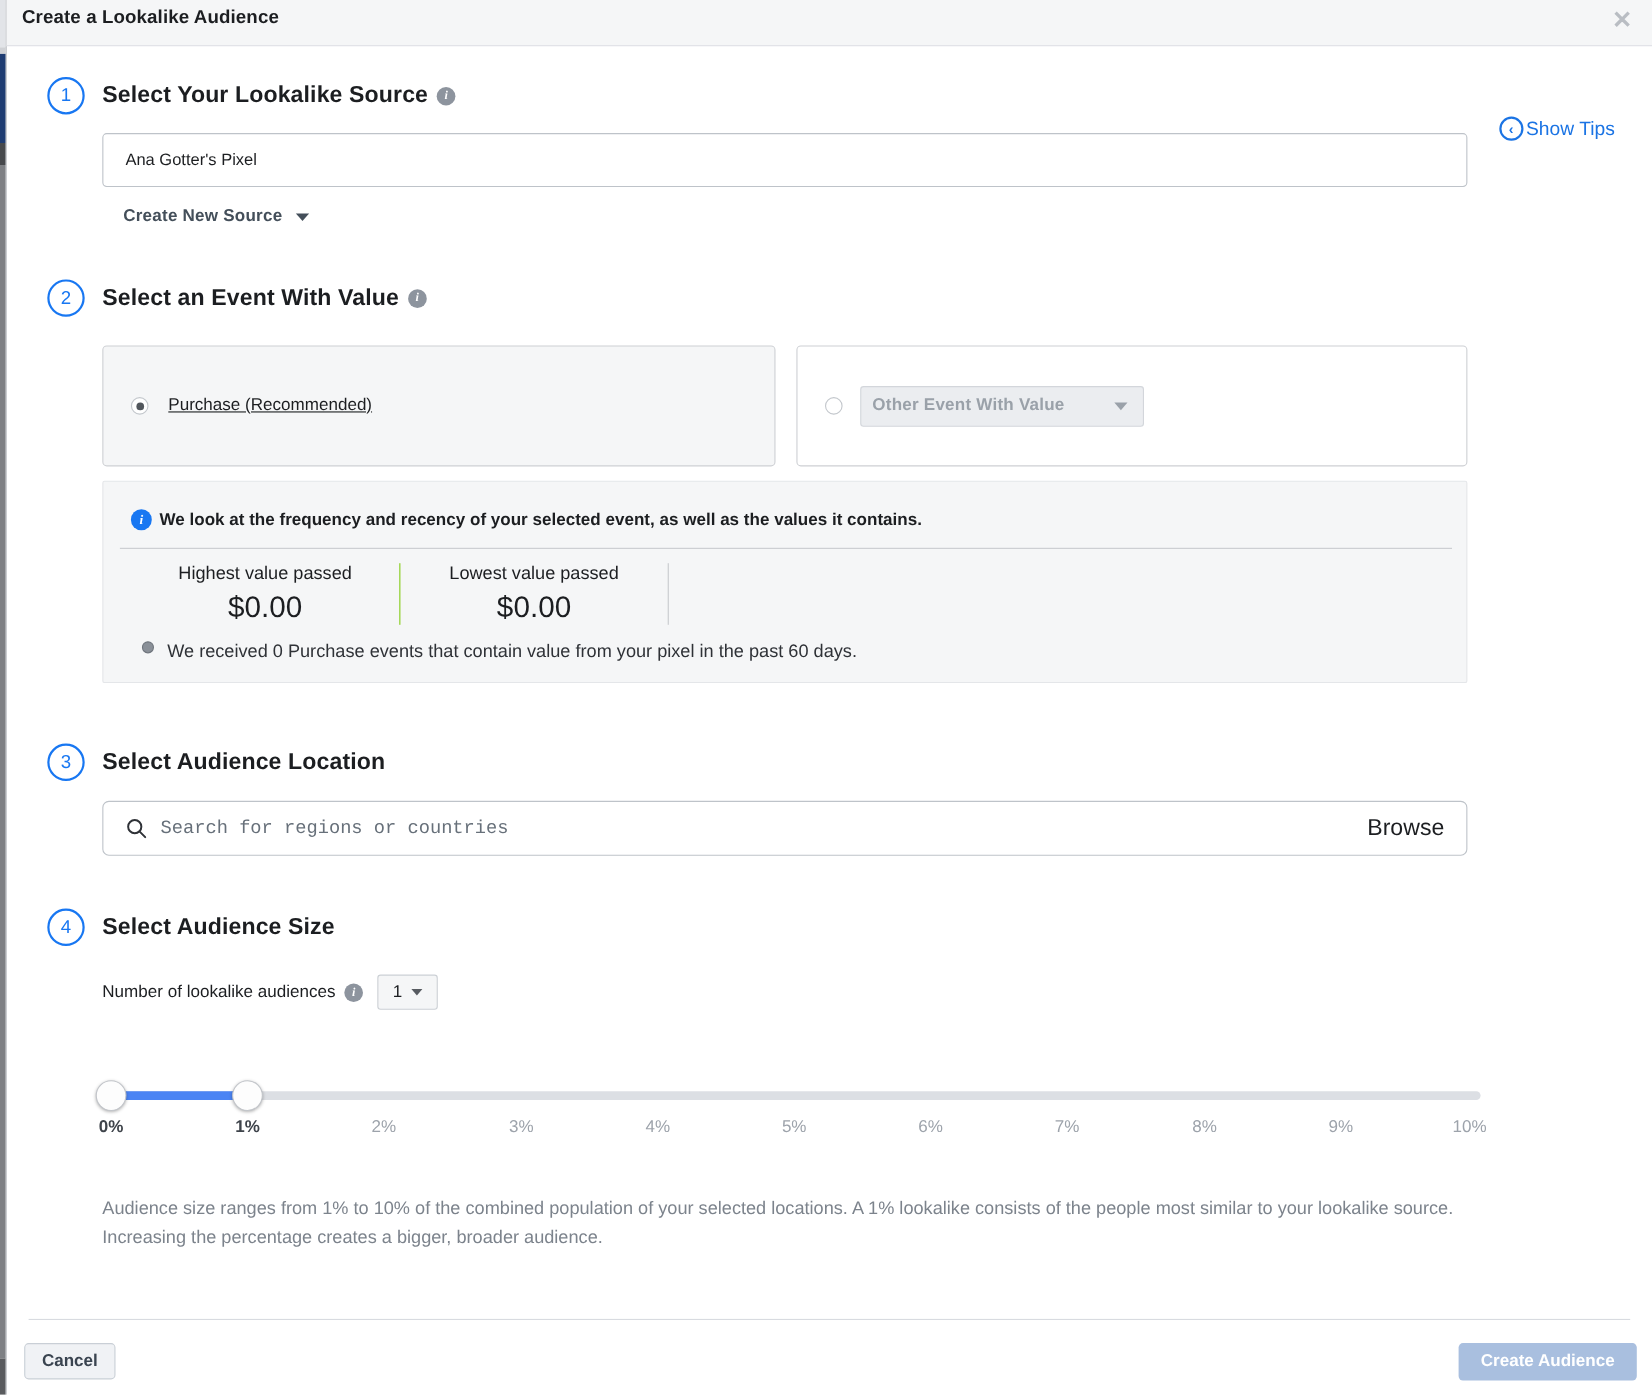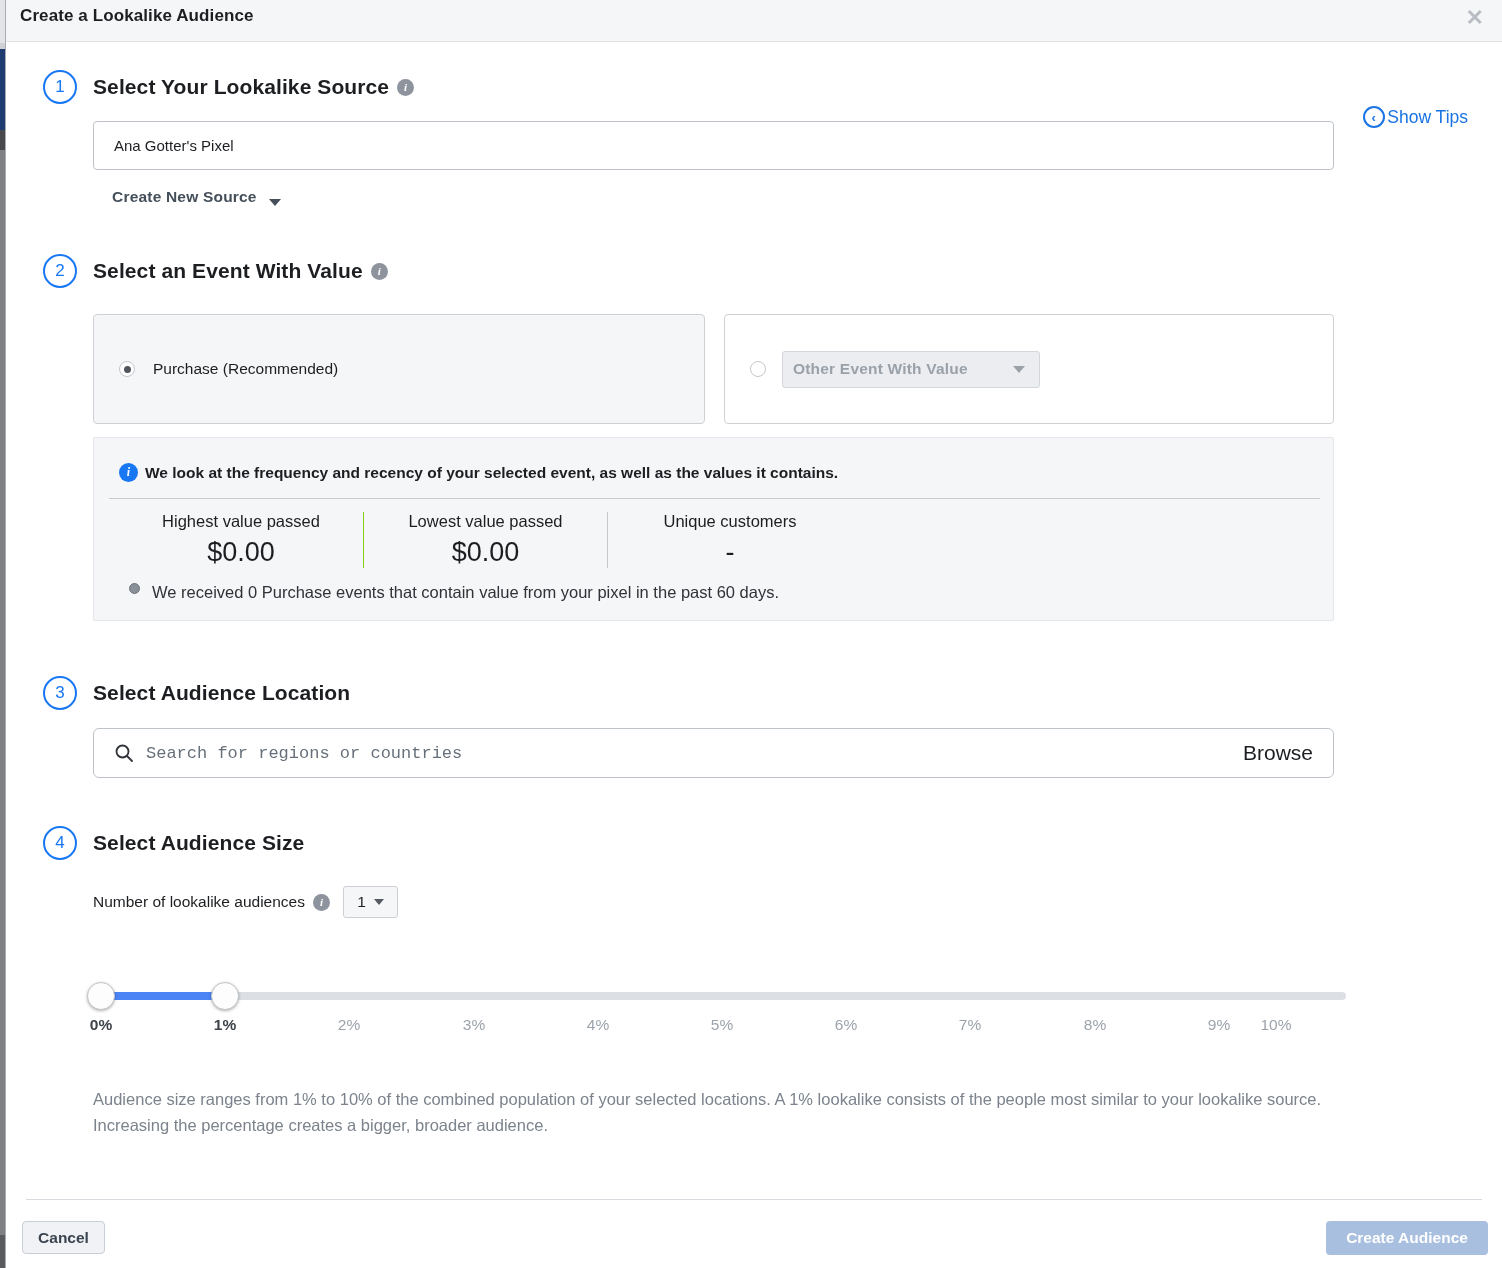--- a/index.html
+++ b/index.html
@@ -57,36 +57,36 @@
 
   .content { margin-left:87px; width:1241px; }
 
   
   .source-input {
     width:1241px; height:49px; border:1px solid #bec3c9; border-radius:4px;
     font-size:15px; padding:0 20px; color:#1c1e21; margin-top:17px;
     font-family:"Liberation Sans", sans-serif; outline:none;
   }
   .create-src {
-    display:inline-flex; align-items:flex-end; margin:18px 0 0 19px;
+    display:inline-flex; align-items:center; margin:18px 0 0 19px;
     font-size:15.5px; font-weight:bold; color:#444f5a; cursor:pointer; letter-spacing:.2px;
   }
   .caret-down {
     width:0; height:0; border-left:6px solid transparent; border-right:6px solid transparent;
     border-top:7px solid #444f5a; margin-left:12px; display:inline-block;
   }
 
   
   .sec2 { margin-top:48px; }
   .cards { display:flex; margin-left:87px; margin-top:26px; }
   .card {
     height:110px; border:1px solid #ced0d4; border-radius:4px;
     display:flex; align-items:center;
   }
-  .card.purchase { width:612px; background:#f5f6f7; padding-left:25px; }
+  .card.purchase { width:612px; background:#f5f6f7; padding-left:25px;text-decoration:underline; }
   .card.other { width:610px; background:#fff; margin-left:19px; padding-left:25px; }
   .radio {
     width:16px; height:16px; border-radius:50%; border:1px solid #c3c7cc;
     background:#fff; position:relative; flex:0 0 16px; cursor:pointer;
   }
   .radio.checked::after {
     content:""; position:absolute; left:4px; top:4px; width:7px; height:7px;
     border-radius:50%; background:#51565c;
   }
   .radio-label { font-size:15.5px; color:#1c1e21; margin-left:18px; }
@@ -243,24 +243,20 @@
       </div>
       <div class="panel-div"></div>
       <div class="stats">
         <div class="stat c1">
           <div class="lab">Highest value passed</div>
           <div class="val">$0.00</div>
         </div>
         <div class="stat c2">
           <div class="lab">Lowest value passed</div>
           <div class="val">$0.00</div>
-        </div>
-        <div class="stat c3">
-          <div class="lab">Unique customers</div>
-          <div class="val">-</div>
         </div>
       </div>
       <div class="note">
         <span class="note-bullet"></span>
         <span class="txt">We received 0 Purchase events that contain value from your pixel in the past 60 days.</span>
       </div>
     </div>
 
     <div class="section-row sec3">
       <div class="step-badge">3</div>
@@ -296,21 +292,21 @@
       <span class="tick on" style="left:95px;">0%</span>
       <span class="tick on" style="left:219px;">1%</span>
       <span class="tick" style="left:343px;">2%</span>
       <span class="tick" style="left:468px;">3%</span>
       <span class="tick" style="left:592px;">4%</span>
       <span class="tick" style="left:716px;">5%</span>
       <span class="tick" style="left:840px;">6%</span>
       <span class="tick" style="left:964px;">7%</span>
       <span class="tick" style="left:1089px;">8%</span>
       <span class="tick" style="left:1213px;">9%</span>
-      <span class="tick" style="left:1270px;">10%</span>
+      <span class="tick" style="left:1330px;">10%</span>
     </div>
 
     <div class="size-desc">Audience size ranges from 1% to 10% of the combined population of your selected locations. A 1% lookalike consists of the people most similar to your lookalike source. Increasing the percentage creates a bigger, broader audience.</div>
 
   </div>
 
   <div class="footer-div"></div>
   <button class="btn-cancel">Cancel</button>
   <button class="btn-create">Create Audience</button>
 

